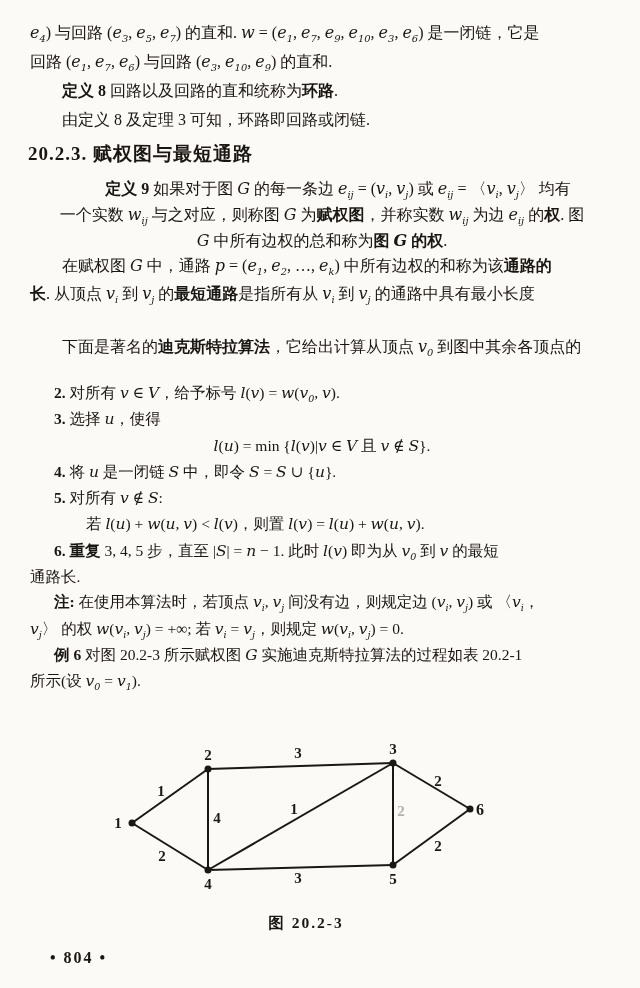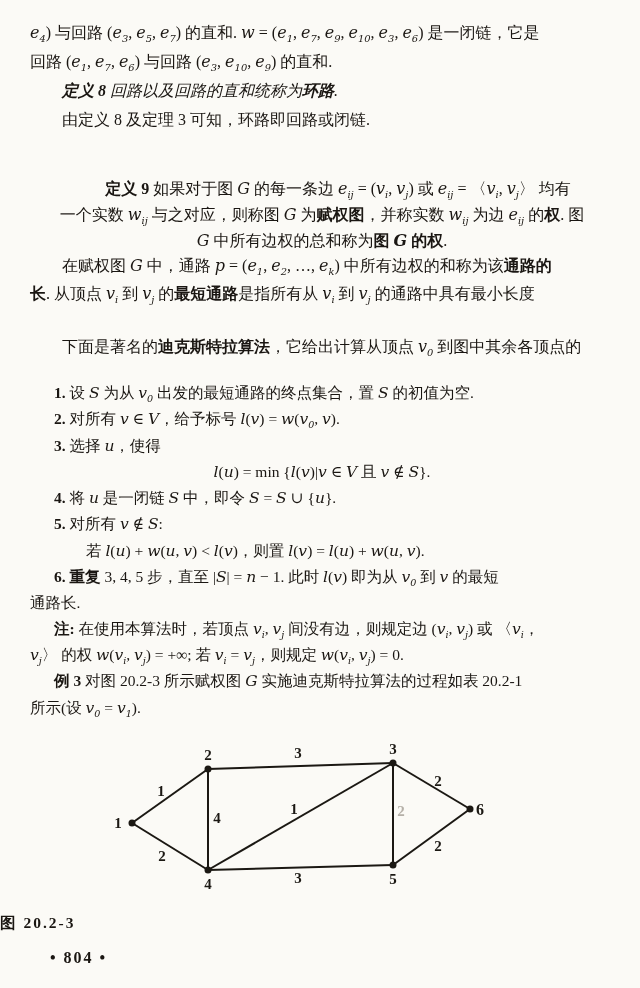--- a/index.html
+++ b/index.html
@@ -12,67 +12,67 @@
   .tl{white-space:nowrap;}
   .b{font-weight:bold;}
   .m{font-family:"DejaVu Serif",serif; font-style:italic;}
   sub.m{font-size:0.62em; line-height:0;}
   .heading{
     position:absolute; left:28px; top:141px; font-size:19px; font-weight:bold;
     letter-spacing:1px;
   }
   #graph{position:absolute; left:100px; top:733px;}
   .caption{
-    position:absolute; left:0; top:913px; width:612px; text-align:left;
+    position:absolute; left:0; top:913px; width:612px; text-align:center;
     font-size:15.5px; font-weight:bold; letter-spacing:2px;
   }
   .footer{
     position:absolute; left:50px; top:949px; font-size:16px; font-weight:bold;
     letter-spacing:2px;
   }
 </style>
 </head>
 <body>
 
 <div class="page">
   <div id="text-blocks">
       <div class="block" style="top: 18px; font-size: 16px; line-height: 29px;">
         <div class="tl"><span class="m">e</span><sub class="m">4</sub><span class="">) 与回路 (</span><span class="m">e</span><sub class="m">3</sub><span class="">, </span><span class="m">e</span><sub class="m">5</sub><span class="">, </span><span class="m">e</span><sub class="m">7</sub><span class="">) 的直和.  </span><span class="m">w</span><span class=""> = (</span><span class="m">e</span><sub class="m">1</sub><span class="">, </span><span class="m">e</span><sub class="m">7</sub><span class="">, </span><span class="m">e</span><sub class="m">9</sub><span class="">, </span><span class="m">e</span><sub class="m">10</sub><span class="">, </span><span class="m">e</span><sub class="m">3</sub><span class="">, </span><span class="m">e</span><sub class="m">6</sub><span class="">) 是一闭链，它是</span></div>
         <div class="tl"><span class="">回路 (</span><span class="m">e</span><sub class="m">1</sub><span class="">, </span><span class="m">e</span><sub class="m">7</sub><span class="">, </span><span class="m">e</span><sub class="m">6</sub><span class="">) 与回路 (</span><span class="m">e</span><sub class="m">3</sub><span class="">, </span><span class="m">e</span><sub class="m">10</sub><span class="">, </span><span class="m">e</span><sub class="m">9</sub><span class="">) 的直和.</span></div>
-        <div class="tl" style="padding-left: 32px; font-style: italic;"><span class="b">定义 8</span><span class="">  回路以及回路的直和统称为</span><span class="b">环路</span><span class="">.</span></div>
+        <div class="tl" style="padding-left: 32px;"><span class="b">定义 8</span><span class="">  回路以及回路的直和统称为</span><span class="b">环路</span><span class="">.</span></div>
         <div class="tl" style="padding-left: 32px;"><span class="">由定义 8 及定理 3 可知，环路即回路或闭链.</span></div>
       </div>
       <div class="block" style="top: 176px; font-size: 16px; line-height: 26px; text-align: center;">
         <div class="tl" style="padding-left: 32px;"><span class="b">定义 9</span><span class="">  如果对于图 </span><span class="m">G</span><span class=""> 的每一条边 </span><span class="m">e</span><sub class="m">ij</sub><span class=""> = (</span><span class="m">v</span><sub class="m">i</sub><span class="">, </span><span class="m">v</span><sub class="m">j</sub><span class="">) 或 </span><span class="m">e</span><sub class="m">ij</sub><span class=""> = 〈</span><span class="m">v</span><sub class="m">i</sub><span class="">, </span><span class="m">v</span><sub class="m">j</sub><span class="">〉 均有</span></div>
         <div class="tl"><span class="">一个实数 </span><span class="m">w</span><sub class="m">ij</sub><span class=""> 与之对应，则称图 </span><span class="m">G</span><span class=""> 为</span><span class="b">赋权图</span><span class="">，并称实数 </span><span class="m">w</span><sub class="m">ij</sub><span class=""> 为边 </span><span class="m">e</span><sub class="m">ij</sub><span class=""> 的</span><span class="b">权</span><span class="">.  图</span></div>
         <div class="tl"><span class="m">G</span><span class=""> 中所有边权的总和称为</span><span class="b">图 </span><span class="m b">G</span><span class="b"> 的权</span><span class="">.</span></div>
       </div>
       <div class="block" style="top: 252px; font-size: 16px; line-height: 28px;">
         <div class="tl" style="padding-left: 32px;"><span class="">在赋权图 </span><span class="m">G</span><span class=""> 中，通路 </span><span class="m">p</span><span class=""> = (</span><span class="m">e</span><sub class="m">1</sub><span class="">, </span><span class="m">e</span><sub class="m">2</sub><span class="">, …, </span><span class="m">e</span><sub class="m">k</sub><span class="">) 中所有边权的和称为该</span><span class="b">通路的</span></div>
         <div class="tl"><span class="b">长</span><span class="">. 从顶点 </span><span class="m">v</span><sub class="m">i</sub><span class=""> 到 </span><span class="m">v</span><sub class="m">j</sub><span class=""> 的</span><span class="b">最短通路</span><span class="">是指所有从 </span><span class="m">v</span><sub class="m">i</sub><span class=""> 到 </span><span class="m">v</span><sub class="m">j</sub><span class=""> 的通路中具有最小长度</span></div>
       </div>
       <div class="block" style="top: 334px; font-size: 16px; line-height: 26px;">
         <div class="tl" style="padding-left: 32px;"><span class="">下面是著名的</span><span class="b">迪克斯特拉算法</span><span class="">，它给出计算从顶点 </span><span class="m">v</span><sub class="m">0</sub><span class=""> 到图中其余各顶点的</span></div>
       </div>
       <div class="block" style="top: 380px; font-size: 15.5px; line-height: 25.3px;">
-        <div class="tl" style="padding-left: 24px;"><span class="b">1.</span><span class="">  设 </span><span class="m">S</span><span class=""> 为从 </span><span class="m">v</span><sub class="m">0</sub><span class=""> 出发的最短通路的终点集合，置 </span><span class="m">S</span><span class=""> 的初值为空.</span></div>
         <div class="tl" style="padding-left: 24px;"><span class="b">2.</span><span class="">  对所有 </span><span class="m">v</span><span class=""> ∈ </span><span class="m">V</span><span class="">，给予标号 </span><span class="m">l</span><span class="">(</span><span class="m">v</span><span class="">) = </span><span class="m">w</span><span class="">(</span><span class="m">v</span><sub class="m">0</sub><span class="">, </span><span class="m">v</span><span class="">).</span></div>
         <div class="tl" style="padding-left: 24px;"><span class="b">3.</span><span class="">  选择 </span><span class="m">u</span><span class="">，使得</span></div>
         <div class="tl" style="text-align: center;"><span class="m">l</span><span class="">(</span><span class="m">u</span><span class="">) = min {</span><span class="m">l</span><span class="">(</span><span class="m">v</span><span class="">)|</span><span class="m">v</span><span class=""> ∈ </span><span class="m">V</span><span class=""> 且 </span><span class="m">v</span><span class=""> ∉ </span><span class="m">S</span><span class="">}.</span></div>
         <div class="tl" style="padding-left: 24px;"><span class="b">4.</span><span class="">  将 </span><span class="m">u</span><span class=""> 是一闭链 </span><span class="m">S</span><span class=""> 中，即令 </span><span class="m">S</span><span class=""> = </span><span class="m">S</span><span class=""> ∪ {</span><span class="m">u</span><span class="">}.</span></div>
         <div class="tl" style="padding-left: 24px;"><span class="b">5.</span><span class="">  对所有 </span><span class="m">v</span><span class=""> ∉ </span><span class="m">S</span><span class="">:</span></div>
         <div class="tl" style="padding-left: 56px;"><span class="">若 </span><span class="m">l</span><span class="">(</span><span class="m">u</span><span class="">) + </span><span class="m">w</span><span class="">(</span><span class="m">u</span><span class="">, </span><span class="m">v</span><span class="">) &lt; </span><span class="m">l</span><span class="">(</span><span class="m">v</span><span class="">)，则置 </span><span class="m">l</span><span class="">(</span><span class="m">v</span><span class="">) = </span><span class="m">l</span><span class="">(</span><span class="m">u</span><span class="">) + </span><span class="m">w</span><span class="">(</span><span class="m">u</span><span class="">, </span><span class="m">v</span><span class="">).</span></div>
         <div class="tl" style="padding-left: 24px;"><span class="b">6.</span><span class="">  </span><span class="b">重复</span><span class=""> 3, 4, 5 步，直至 |</span><span class="m">S</span><span class="">| = </span><span class="m">n</span><span class=""> − 1.  此时 </span><span class="m">l</span><span class="">(</span><span class="m">v</span><span class="">) 即为从 </span><span class="m">v</span><sub class="m">0</sub><span class=""> 到 </span><span class="m">v</span><span class=""> 的最短</span></div>
         <div class="tl"><span class="">通路长.</span></div>
         <div class="tl" style="padding-left: 24px;"><span class="b">注:</span><span class="">  在使用本算法时，若顶点 </span><span class="m">v</span><sub class="m">i</sub><span class="">, </span><span class="m">v</span><sub class="m">j</sub><span class=""> 间没有边，则规定边 (</span><span class="m">v</span><sub class="m">i</sub><span class="">, </span><span class="m">v</span><sub class="m">j</sub><span class="">) 或 〈</span><span class="m">v</span><sub class="m">i</sub><span class="">，</span></div>
         <div class="tl"><span class="m">v</span><sub class="m">j</sub><span class="">〉 的权 </span><span class="m">w</span><span class="">(</span><span class="m">v</span><sub class="m">i</sub><span class="">, </span><span class="m">v</span><sub class="m">j</sub><span class="">) = +∞;  若 </span><span class="m">v</span><sub class="m">i</sub><span class=""> = </span><span class="m">v</span><sub class="m">j</sub><span class="">，则规定 </span><span class="m">w</span><span class="">(</span><span class="m">v</span><sub class="m">i</sub><span class="">, </span><span class="m">v</span><sub class="m">j</sub><span class="">) = 0.</span></div>
-        <div class="tl" style="padding-left: 24px;"><span class="b">例 3</span><span class="">  对图 20.2-3 所示赋权图 </span><span class="m">G</span><span class=""> 实施迪克斯特拉算法的过程如表 20.2-1</span></div>
+        <div class="tl" style="padding-left: 24px;"><span class="b">例 6</span><span class="">  对图 20.2-3 所示赋权图 </span><span class="m">G</span><span class=""> 实施迪克斯特拉算法的过程如表 20.2-1</span></div>
         <div class="tl"><span class="">所示(设 </span><span class="m">v</span><sub class="m">0</sub><span class=""> = </span><span class="m">v</span><sub class="m">1</sub><span class="">).</span></div>
       </div>
     </div>
+  <div class="heading">20.2.3. 赋权图与最短通路</div>
   <svg id="graph" viewBox="0 0 420 178" width="420" height="178">
       <line x1="32" y1="90" x2="108" y2="36" stroke="#1b1813" stroke-width="2"></line>
       <line x1="108" y1="36" x2="293" y2="30" stroke="#1b1813" stroke-width="2"></line>
       <line x1="32" y1="90" x2="108" y2="137" stroke="#1b1813" stroke-width="2"></line>
       <line x1="108" y1="36" x2="108" y2="137" stroke="#1b1813" stroke-width="2"></line>
       <line x1="108" y1="137" x2="293" y2="30" stroke="#1b1813" stroke-width="2"></line>
       <line x1="293" y1="30" x2="293" y2="132" stroke="#1b1813" stroke-width="2"></line>
       <line x1="293" y1="30" x2="370" y2="76" stroke="#1b1813" stroke-width="2"></line>
       <line x1="293" y1="132" x2="370" y2="76" stroke="#1b1813" stroke-width="2"></line>
       <line x1="108" y1="137" x2="293" y2="132" stroke="#1b1813" stroke-width="2"></line>

